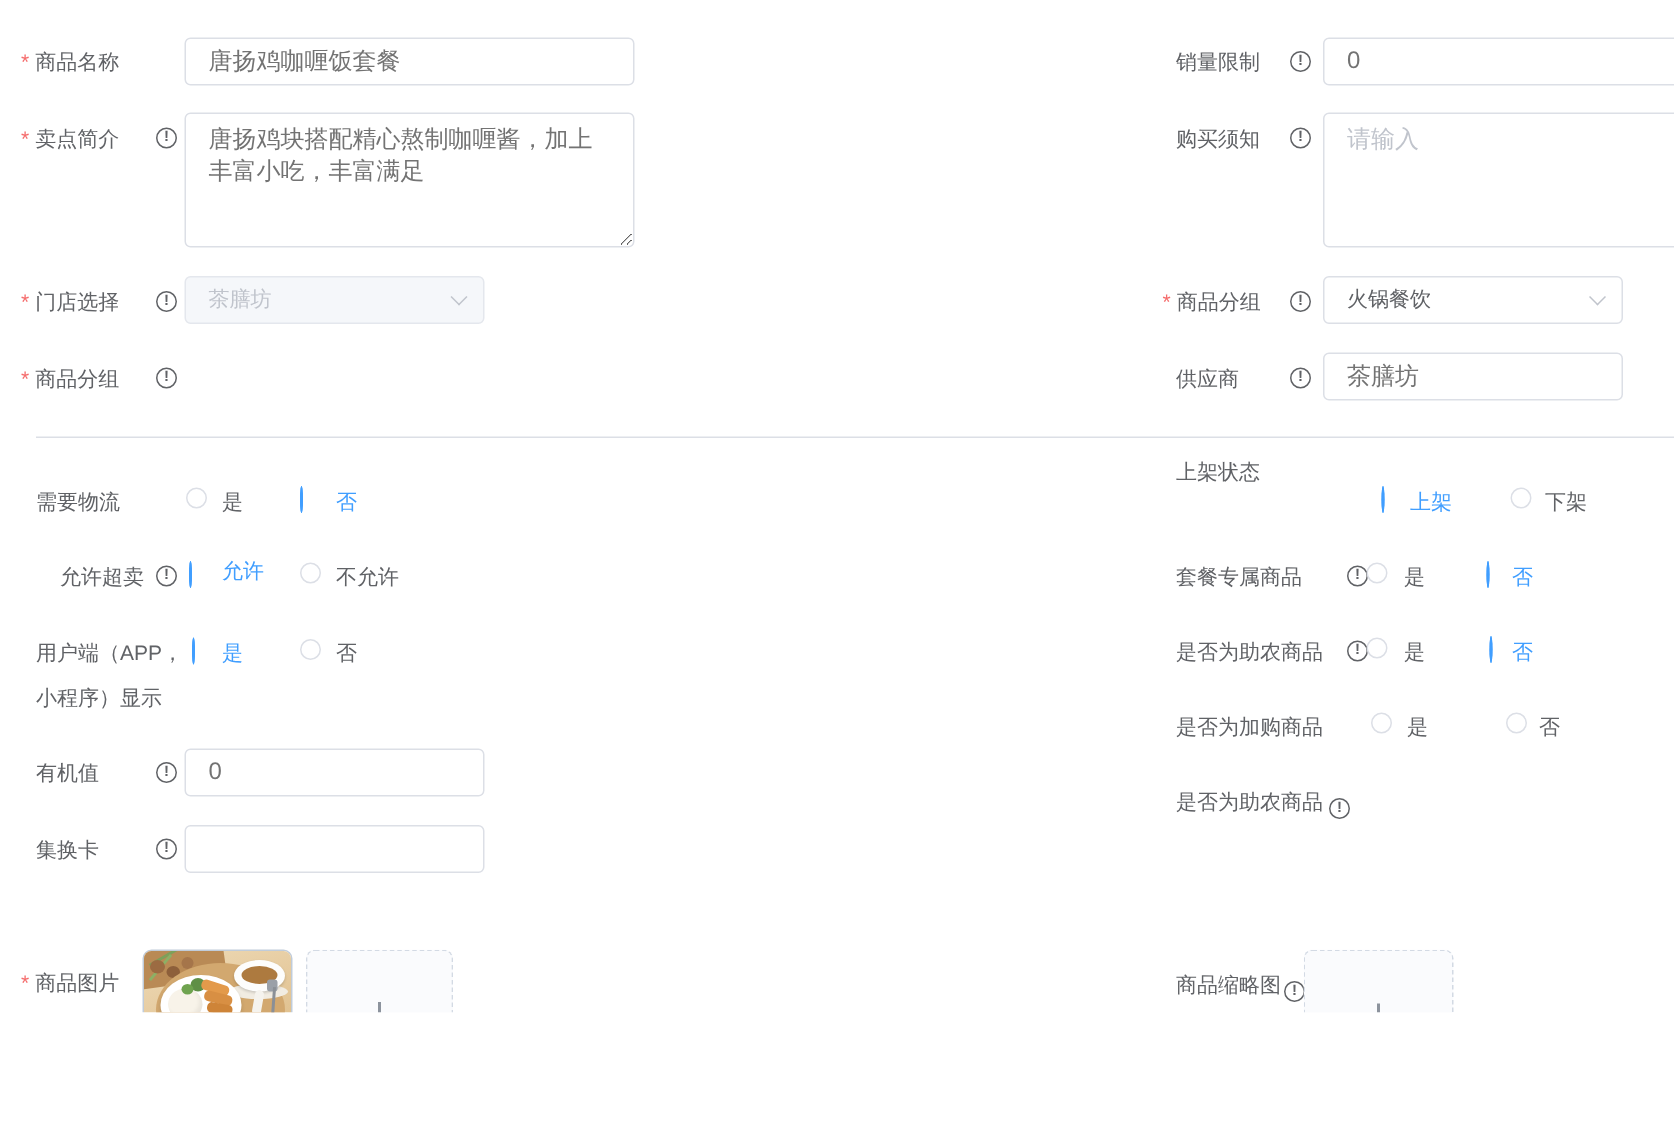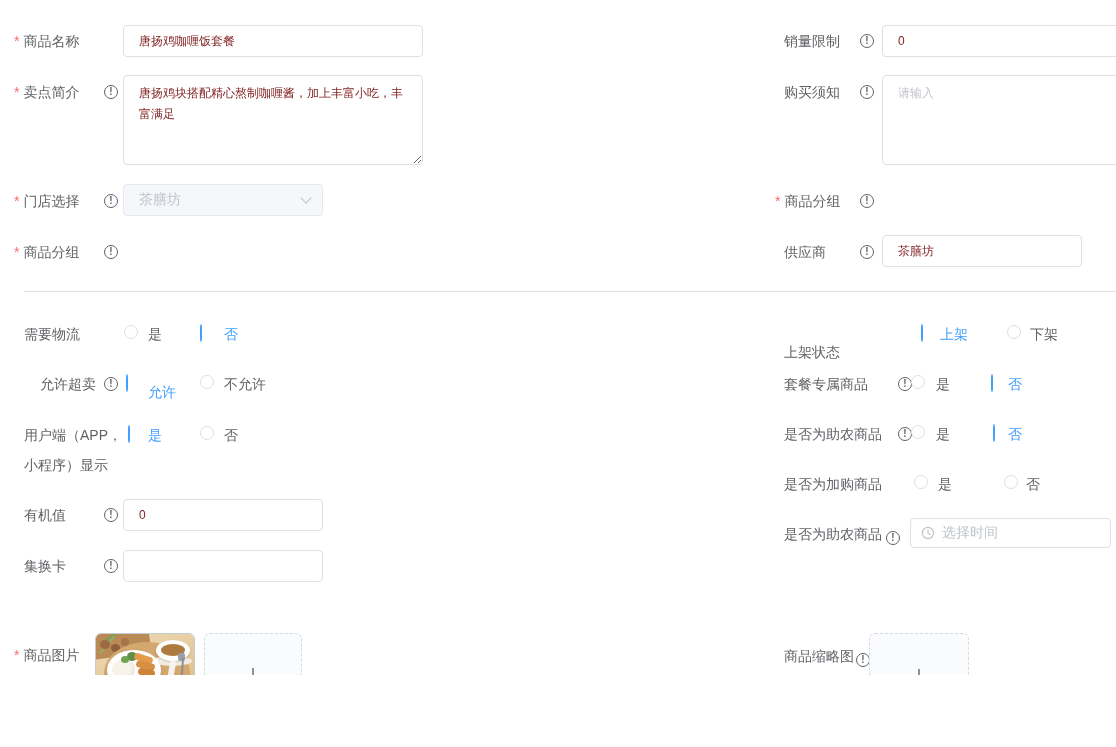--- a/index.html
+++ b/index.html
@@ -5,21 +5,21 @@
   html,body{margin:0;padding:0;background:#fff;}
   #page{position:relative;width:1116px;height:675px;overflow:hidden;background:#fff;
         font-family:"Liberation Sans","DejaVu Sans",sans-serif;font-size:14px;color:#606266;}
   .abs{position:absolute;}
   .lbl{font-size:14px;color:#606266;line-height:16px;white-space:nowrap;}
   .star{color:#f56c6c;margin-right:4px;}
   .info{display:inline-block;width:14px;height:14px;box-sizing:border-box;border:1px solid #606266;
         border-radius:50%;font-size:10px;line-height:12px;text-align:center;color:#606266;font-weight:bold;}
   .info.inline{margin-left:4px;vertical-align:-2px;}
   .tbox{box-sizing:border-box;height:32px;border:1px solid #dcdfe6;border-radius:4px;background:#fff;
-        padding:0 15px;font-size:12px;color:#7f1d1d;font-family:inherit;outline:none;}
+        padding:0 15px;font-size:16px;color:#737373;font-family:inherit;outline:none;}
   textarea.tbox{height:90px;padding:7px 15px;line-height:21px;resize:vertical;}
   input::placeholder,textarea::placeholder{color:#c0c4cc;}
   .sel{box-sizing:border-box;height:32px;border:1px solid #dcdfe6;border-radius:4px;background:#fff;
        display:flex;align-items:center;justify-content:space-between;padding:0 12px 0 15px;cursor:pointer;}
   .sel.dis{background:#f5f7fa;border-color:#e4e7ed;cursor:not-allowed;}
   .sel.dis .sel-text{color:#c0c4cc;}
   .sel-text{font-size:14px;color:#606266;}
   .chev{width:7px;height:7px;border-right:1.5px solid #c0c4cc;border-bottom:1.5px solid #c0c4cc;
         transform:rotate(45deg);margin-top:-4px;flex:0 0 auto;}
   .radio{width:14px;height:14px;box-sizing:border-box;border:1px solid #dcdfe6;border-radius:50%;
@@ -108,21 +108,21 @@
   <div class="lbl abs" style="left:24px;top:326px">需要物流</div>
   <span class="radio abs" style="left:124px;top:325px"></span>
   <span class="opt abs" style="left:148px;top:326px">是</span>
   <span class="radio on abs" style="left:200px;top:325px"></span>
   <span class="opt on abs" style="left:224px;top:326px">否</span>
 
   
   <div class="lbl abs" style="left:40px;top:376px">允许超卖</div>
   <span class="info abs" style="left:104px;top:377px">!</span>
   <span class="radio on abs" style="left:124px;top:375px"></span>
-  <span class="opt on abs" style="left:148px;top:384px">允许</span>
+  <span class="opt on abs" style="left:148px;top:372px">允许</span>
   <span class="radio abs" style="left:200px;top:375px"></span>
   <span class="opt abs" style="left:224px;top:376px">不允许</span>
 
   
   <div class="lbl abs" style="left:24px;top:427px">用户端（APP，</div>
   <div class="lbl abs" style="left:24px;top:457px">小程序）显示</div>
   <span class="radio on abs" style="left:124px;top:426px"></span>
   <span class="opt on abs" style="left:148px;top:427px">是</span>
   <span class="radio abs" style="left:200px;top:426px"></span>
   <span class="opt abs" style="left:224px;top:427px">否</span>
@@ -182,28 +182,32 @@
   
   <div class="lbl abs" style="left:784px;top:84px">购买须知</div>
   <span class="info abs" style="left:860px;top:85px">!</span>
   <textarea class="tbox abs" style="left: 882px; top: 75px; width: 300px;" placeholder="请输入"></textarea>
 
   
   <div class="lbl abs" style="left:775px;top:193px">
     <span class="star">*</span><span>商品分组</span>
   </div>
   <span class="info abs" style="left:860px;top:194px">!</span>
+  <div class="sel abs" style="left:882px;top:184px;width:200px">
+    <span class="sel-text">火锅餐饮</span>
+    <span class="chev"></span>
+  </div>
 
   
   <div class="lbl abs" style="left:784px;top:244px">供应商</div>
   <span class="info abs" style="left:860px;top:245px">!</span>
   <input class="tbox abs" style="left: 882px; top: 235px; width: 200px;" value="茶膳坊">
 
   
-  <div class="lbl abs" style="left:784px;top:344px">上架状态</div>
+  <div class="lbl abs" style="left:784px;top:306px">上架状态</div>
   <span class="radio on abs" style="left:915px;top:325px"></span>
   <span class="opt on abs" style="left:940px;top:326px">上架</span>
   <span class="radio abs" style="left:1007px;top:325px"></span>
   <span class="opt abs" style="left:1030px;top:326px">下架</span>
 
   
   <div class="lbl abs" style="left:784px;top:376px">套餐专属商品</div>
   <span class="info abs" style="left:898px;top:377px">!</span>
   <span class="radio abs" style="left:911px;top:375px"></span>
   <span class="opt abs" style="left:936px;top:376px">是</span>
@@ -222,27 +226,20 @@
   <div class="lbl abs" style="left:784px;top:476px">是否为加购商品</div>
   <span class="radio abs" style="left:914px;top:475px"></span>
   <span class="opt abs" style="left:938px;top:476px">是</span>
   <span class="radio abs" style="left:1004px;top:475px"></span>
   <span class="opt abs" style="left:1026px;top:476px">否</span>
 
   
   <div class="lbl abs" style="left:784px;top:526px">
     <span>是否为助农商品</span><span class="info inline">!</span>
   </div>
-  <div class="picker abs" style="left:910px;top:518px;width:201px">
-    <svg width="14" height="14" viewBox="0 0 14 14">
-      <circle cx="7" cy="7" r="5.6" fill="none" stroke="#c0c4cc" stroke-width="1.2"></circle>
-      <path d="M7 3.8 V7.2 L9.2 8.6" fill="none" stroke="#c0c4cc" stroke-width="1.2" stroke-linecap="round"></path>
-    </svg>
-    <span class="ph">选择时间</span>
-  </div>
 
   
   <div class="lbl abs" style="left:784px;top:648px">
     <span>商品缩略图</span><span class="info inline" style="margin-left:2px">!</span>
   </div>
   <div class="upload abs" style="left:869px;top:633px;width:100px;height:101px">
     <span class="plus"></span>
   </div>
 
 </div>

